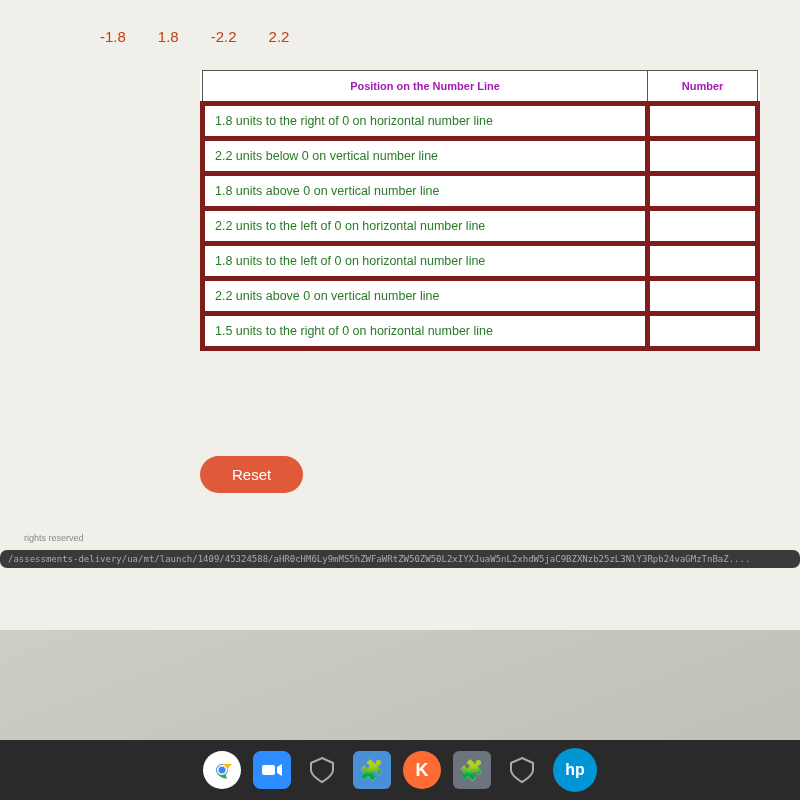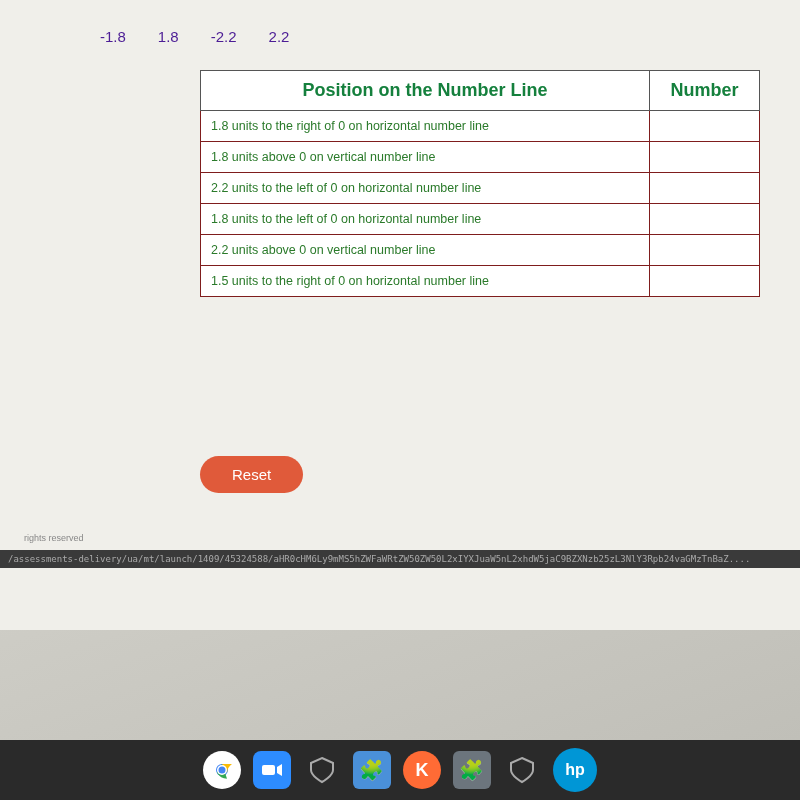--- a/index.html
+++ b/index.html
@@ -35,21 +35,21 @@
       position: absolute;
       top: 28px;
       left: 100px;
       display: flex;
       gap: 32px;
       align-items: center;
     }
 
     .number-label {
       font-size: 15px;
-      color: #4c1d95;
+      color: #c2410c;
       font-family: Arial, sans-serif;
     }
 
     
     .content-area {
       position: absolute;
       top: 70px;
       left: 200px;
       width: 560px;
     }
@@ -58,28 +58,28 @@
     .data-table {
       width: 100%;
       border-collapse: collapse;
       background: #fff;
       border: 1.5px solid #555;
     }
 
     .data-table th {
       border: 1.5px solid #555;
       padding: 9px 12px;
-      font-size: 18px;
+      font-size: 11px;
       font-weight: bold;
       background: #fff;
-      color: #15803d;
+      color: #a21caf;
     }
 
     .data-table td {
-      border: 1px solid #7f1d1d;
+      border: 5px solid #7f1d1d;
       padding: 8px 10px;
       font-size: 12.5px;
       color: #2a7a2a;
     }
 
     .data-table td.number-cell {
       width: 110px;
       color: #111;
     }
 
@@ -156,20 +156,21 @@
       bottom: 62px;
       left: 0;
       width: 800px;
       background: #3a3a3a;
       padding: 4px 8px;
       font-size: 9px;
       color: #aaa;
       font-family: monospace;
       white-space: nowrap;
       overflow: hidden;
+      border-radius: 7px;
     }
 
     
     .rights-text {
       position: absolute;
       bottom: 85px;
       left: 0;
       font-size: 9px;
       color: #888;
       padding: 2px 24px;
@@ -193,20 +194,24 @@
       <table class="data-table">
         <thead>
           <tr>
             <th>Position on the Number Line</th>
             <th>Number</th>
           </tr>
         </thead>
         <tbody>
           <tr>
             <td>1.8 units to the right of 0 on horizontal number line</td>
+            <td class="number-cell"></td>
+          </tr>
+          <tr>
+            <td>2.2 units below 0 on vertical number line</td>
             <td class="number-cell"></td>
           </tr>
           <tr>
             <td>1.8 units above 0 on vertical number line</td>
             <td class="number-cell"></td>
           </tr>
           <tr>
             <td>2.2 units to the left of 0 on horizontal number line</td>
             <td class="number-cell"></td>
           </tr>

